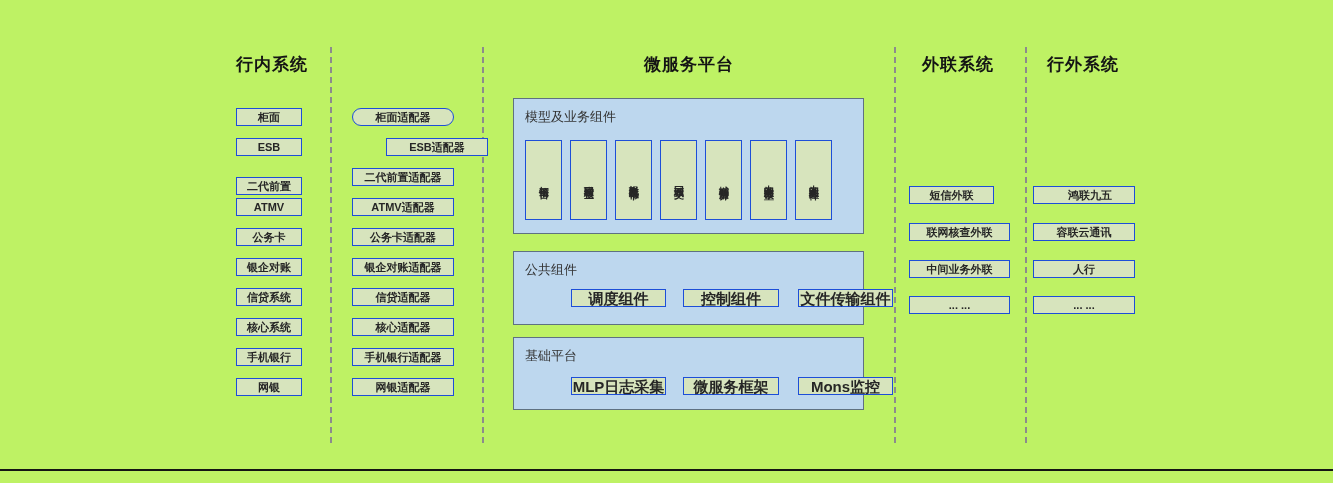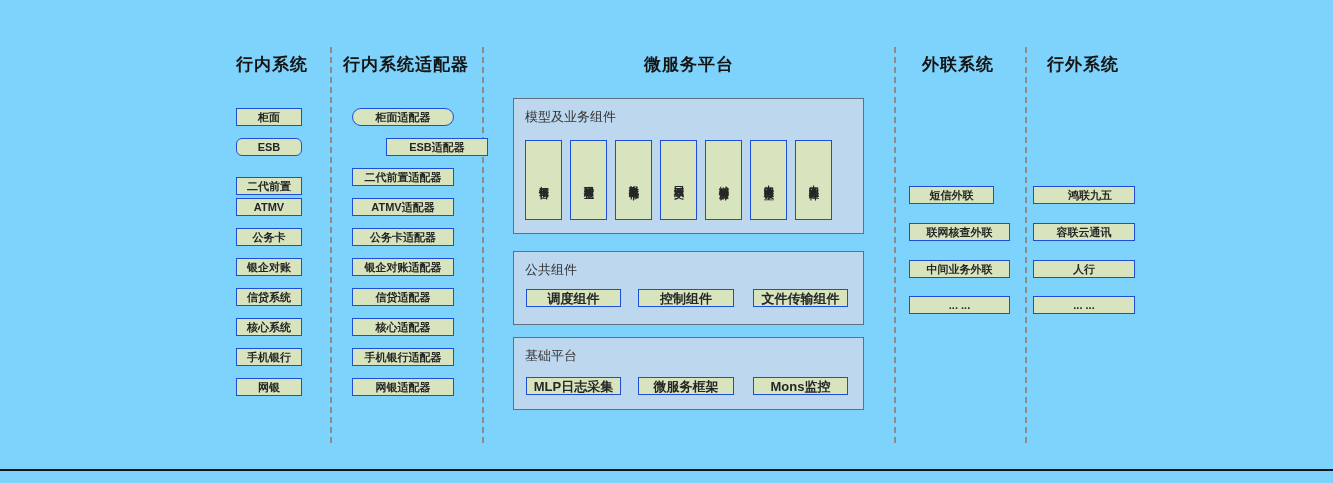--- a/index.html
+++ b/index.html
@@ -1,48 +1,47 @@
 <!DOCTYPE html>
 <html><head>
 <meta charset="utf-8">
 <style>
   html,body{margin:0;padding:0;background:#fff;}
-  .canvas{position:relative;width:1333px;height:483px;background:#7dd3fc;overflow:hidden;
+  .canvas{position:relative;width:1333px;height:483px;background:#bef264;overflow:hidden;
           font-family:"Liberation Sans","DejaVu Sans",sans-serif;}
   .colhead{position:absolute;transform:translateX(-50%);font-weight:bold;font-size:17px;
            color:#141414;white-space:nowrap;letter-spacing:1px;}
   .vline{position:absolute;width:0;border-left:2px dashed #8c8c8c;top:47px;height:396px;}
   .baseline{position:absolute;left:0;top:469px;width:1333px;height:2px;background:#141414;}
   .gbox{position:absolute;background:#d7e4bd;border:1px solid #1d4ed8;box-sizing:border-box;
         display:flex;align-items:center;justify-content:center;font-weight:bold;
         font-size:11px;color:#262626;text-align:center;line-height:1;}
-  .gbox.small{font-size:13px;}
+  .gbox.small{font-size:15px;margin-left:45px;}
   .vbox{writing-mode:vertical-rl;text-orientation:upright;font-size:10px;letter-spacing:1px;}
   .bluebox{position:absolute;background:#bdd7ee;border:1px solid #5f7181;box-sizing:border-box;}
   .bluelabel{position:absolute;left:11px;top:9px;font-size:13px;color:#333333;
              font-weight:normal;white-space:nowrap;}
 </style>
 </head>
 <body>
 
 <div class="canvas">
 
   <div class="vline" style="left:330px;"></div>
   <div class="vline" style="left:482px;"></div>
   <div class="vline" style="left:894px;"></div>
   <div class="vline" style="left:1025px;"></div>
 
   <div class="colhead" style="left:272px;top:53px;">行内系统</div>
-  <div class="colhead" style="left:406px;top:53px;">行内系统适配器</div>
   <div class="colhead" style="left:689px;top:53px;">微服务平台</div>
   <div class="colhead" style="left:958px;top:53px;">外联系统</div>
   <div class="colhead" style="left:1083px;top:53px;">行外系统</div>
 
   <div class="gbox" style="left:236px;top:108px;width:66px;height:18px;">柜面</div>
-  <div class="gbox" style="left:236px;top:138px;width:66px;height:18px;border-radius:6px;">ESB</div>
+  <div class="gbox" style="left:236px;top:138px;width:66px;height:18px;">ESB</div>
   <div class="gbox" style="left:236px;top:177px;width:66px;height:18px;font-family:Liberation Serif, serif;">二代前置</div>
   <div class="gbox" style="left:236px;top:198px;width:66px;height:18px;">ATMV</div>
   <div class="gbox" style="left:236px;top:228px;width:66px;height:18px;">公务卡</div>
   <div class="gbox" style="left:236px;top:258px;width:66px;height:18px;">银企对账</div>
   <div class="gbox" style="left:236px;top:288px;width:66px;height:18px;">信贷系统</div>
   <div class="gbox" style="left:236px;top:318px;width:66px;height:18px;">核心系统</div>
   <div class="gbox" style="left:236px;top:348px;width:66px;height:18px;">手机银行</div>
   <div class="gbox" style="left:236px;top:378px;width:66px;height:18px;">网银</div>
 
   <div class="gbox" style="left:352px;top:108px;width:102px;height:18px;border-radius:9px;">柜面适配器</div>

